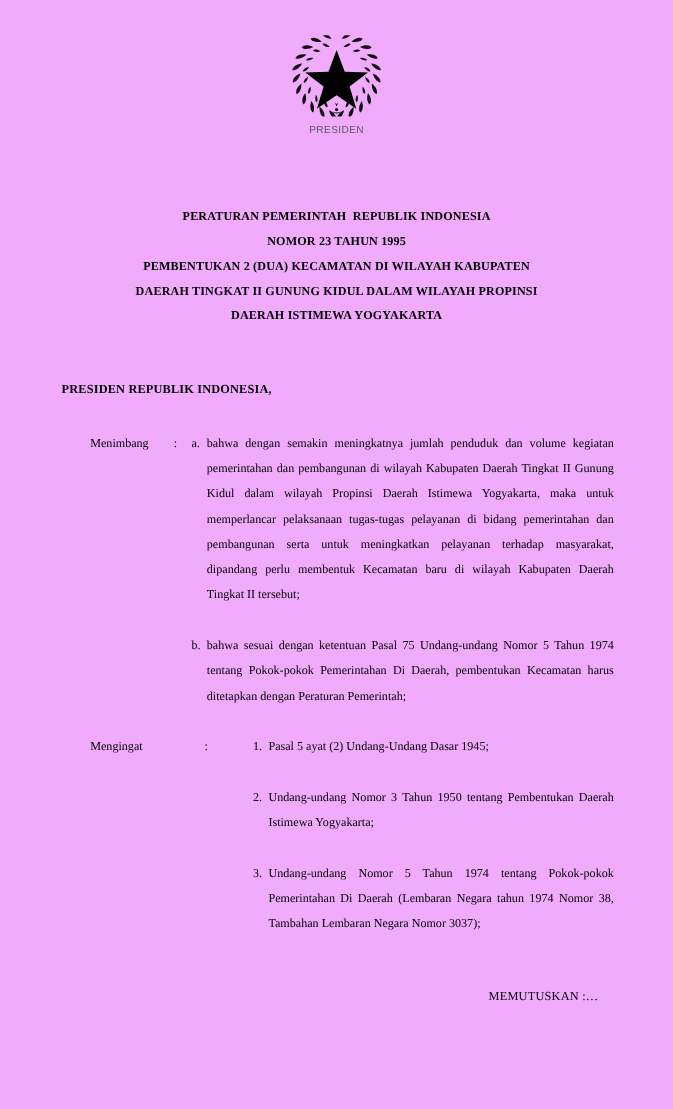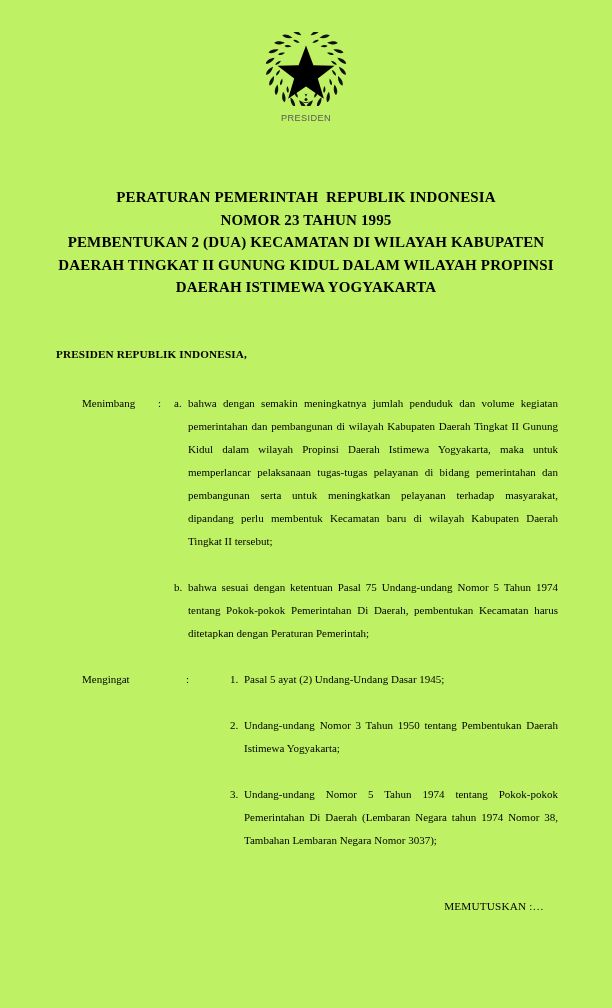--- a/index.html
+++ b/index.html
@@ -4,21 +4,21 @@
 <style>
   html, body {
     margin: 0;
     padding: 0;
     background: #ffffff;
   }
   .page {
     position: relative;
     width: 612px;
     height: 1008px;
-    background: #bef264;
+    background: #f0abfc;
     overflow: hidden;
     font-family: "Liberation Serif", "DejaVu Serif", serif;
     color: #000000;
   }
 
   
   .emblem-block {
     position: absolute;
     top: 32px;
     left: 0;
@@ -41,21 +41,21 @@
   }
 
   
   .title-block {
     position: absolute;
     top: 186px;
     left: 56px;
     width: 500px;
     text-align: center;
     font-weight: bold;
-    font-size: 15px;
+    font-size: 11px;
     letter-spacing: 0.15px;
     line-height: 22.5px;
   }
   .title-line {
     white-space: pre;
   }
 
   
   .enactor {
     position: absolute;

